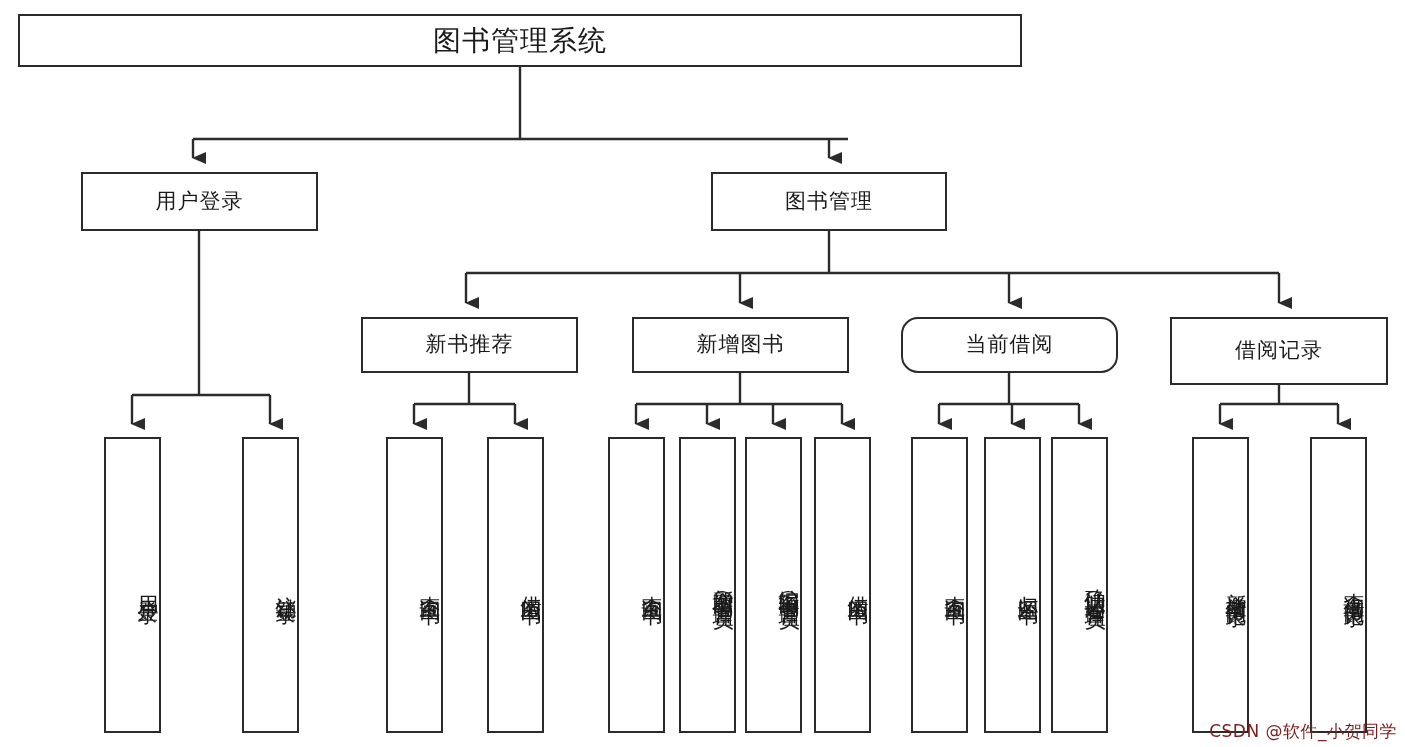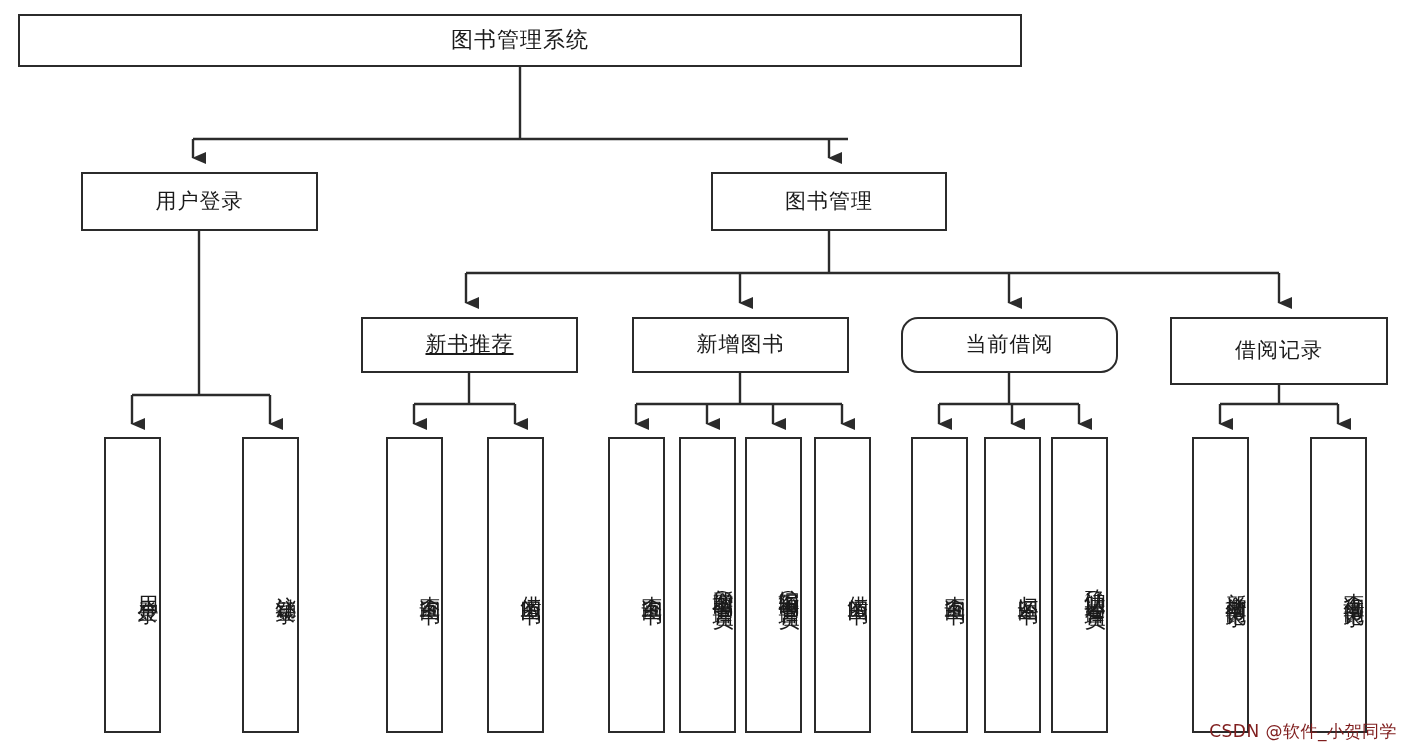--- a/index.html
+++ b/index.html
@@ -26,21 +26,21 @@
     align-items: center;
     justify-content: center;
     color: #1a1a1a;
   }
   .node.horiz {
     font-size: 21px;
     letter-spacing: 1px;
     line-height: 1.2;
   }
   .node.root {
-    font-size: 22px;
+    font-size: 28px;
   }
   .node.leaf {
     writing-mode: vertical-rl;
     text-orientation: upright;
     font-size: 21px;
     letter-spacing: 2px;
     padding-top: 6px;
     padding-bottom: 6px;
     align-items: flex-start;
     justify-content: center;
@@ -135,21 +135,21 @@
     <span>图书管理系统</span>
   </div>
 
   <div class="node horiz" style="left:81px; top:172px; width:237px; height:59px;">
     <span>用户登录</span>
   </div>
   <div class="node horiz" style="left:711px; top:172px; width:236px; height:59px;align-items:center;">
     <span>图书管理</span>
   </div>
 
-  <div class="node horiz" style="left:361px; top:317px; width:217px; height:56px;text-decoration:underline;">
+  <div class="node horiz" style="left:361px; top:317px; width:217px; height:56px;">
     <span>新书推荐</span>
   </div>
   <div class="node horiz" style="left:632px; top:317px; width:217px; height:56px;">
     <span>新增图书</span>
   </div>
   <div class="node horiz" style="left:901px; top:317px; width:217px; height:56px;border-radius:17px;">
     <span>当前借阅</span>
   </div>
   <div class="node horiz" style="left:1170px; top:317px; width:218px; height:68px;">
     <span>借阅记录</span>

